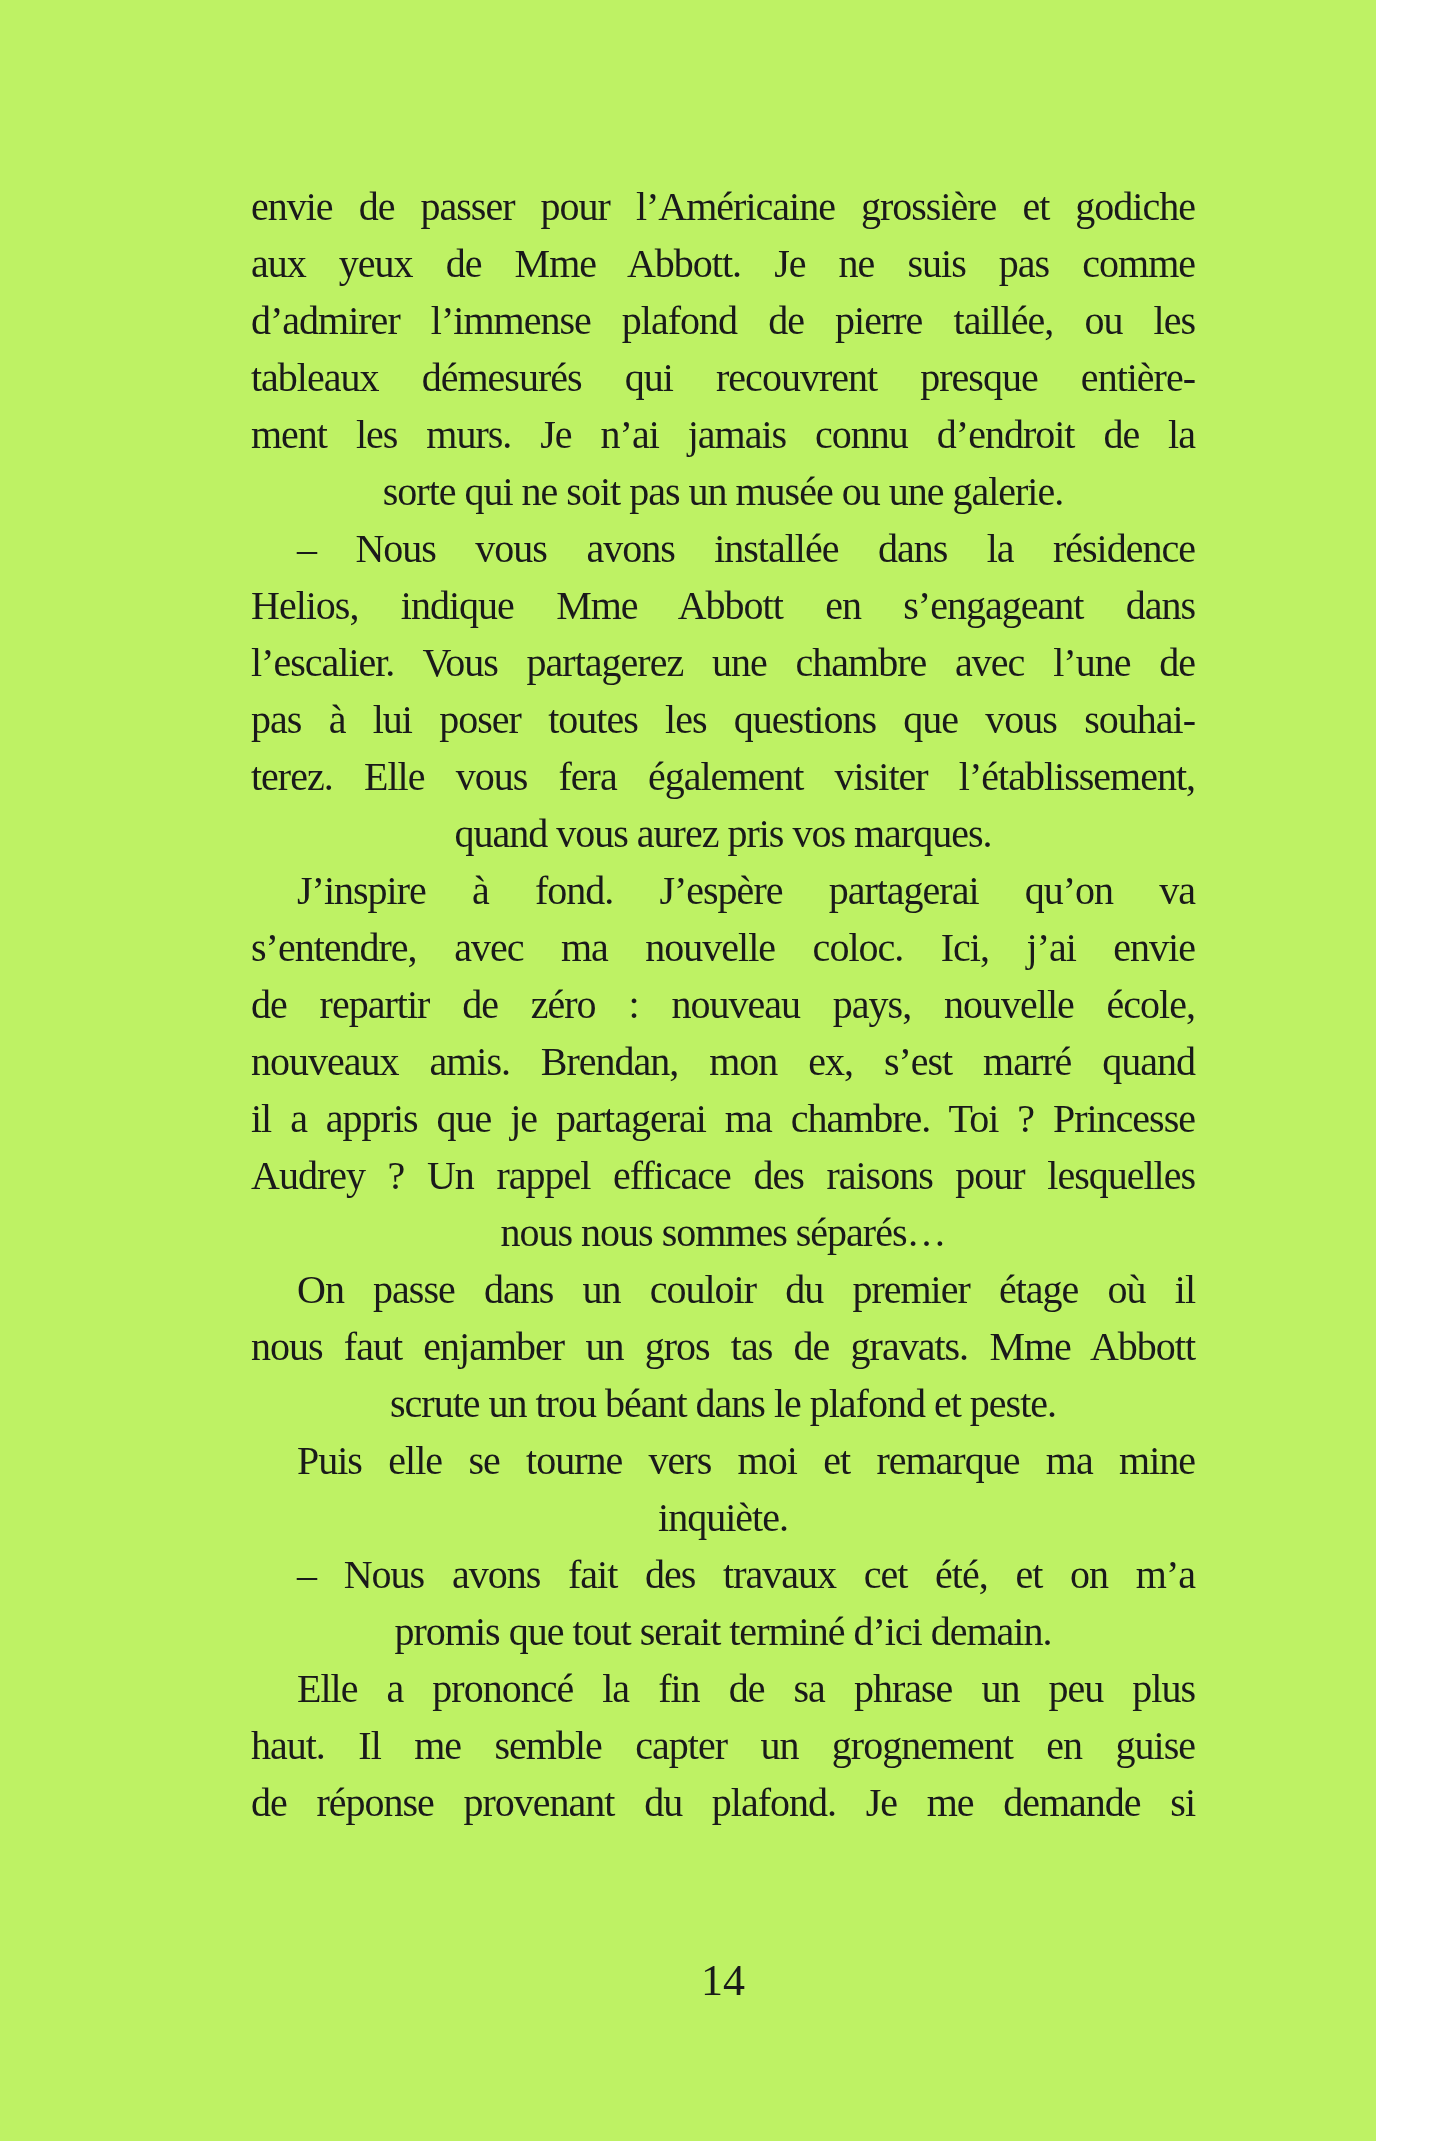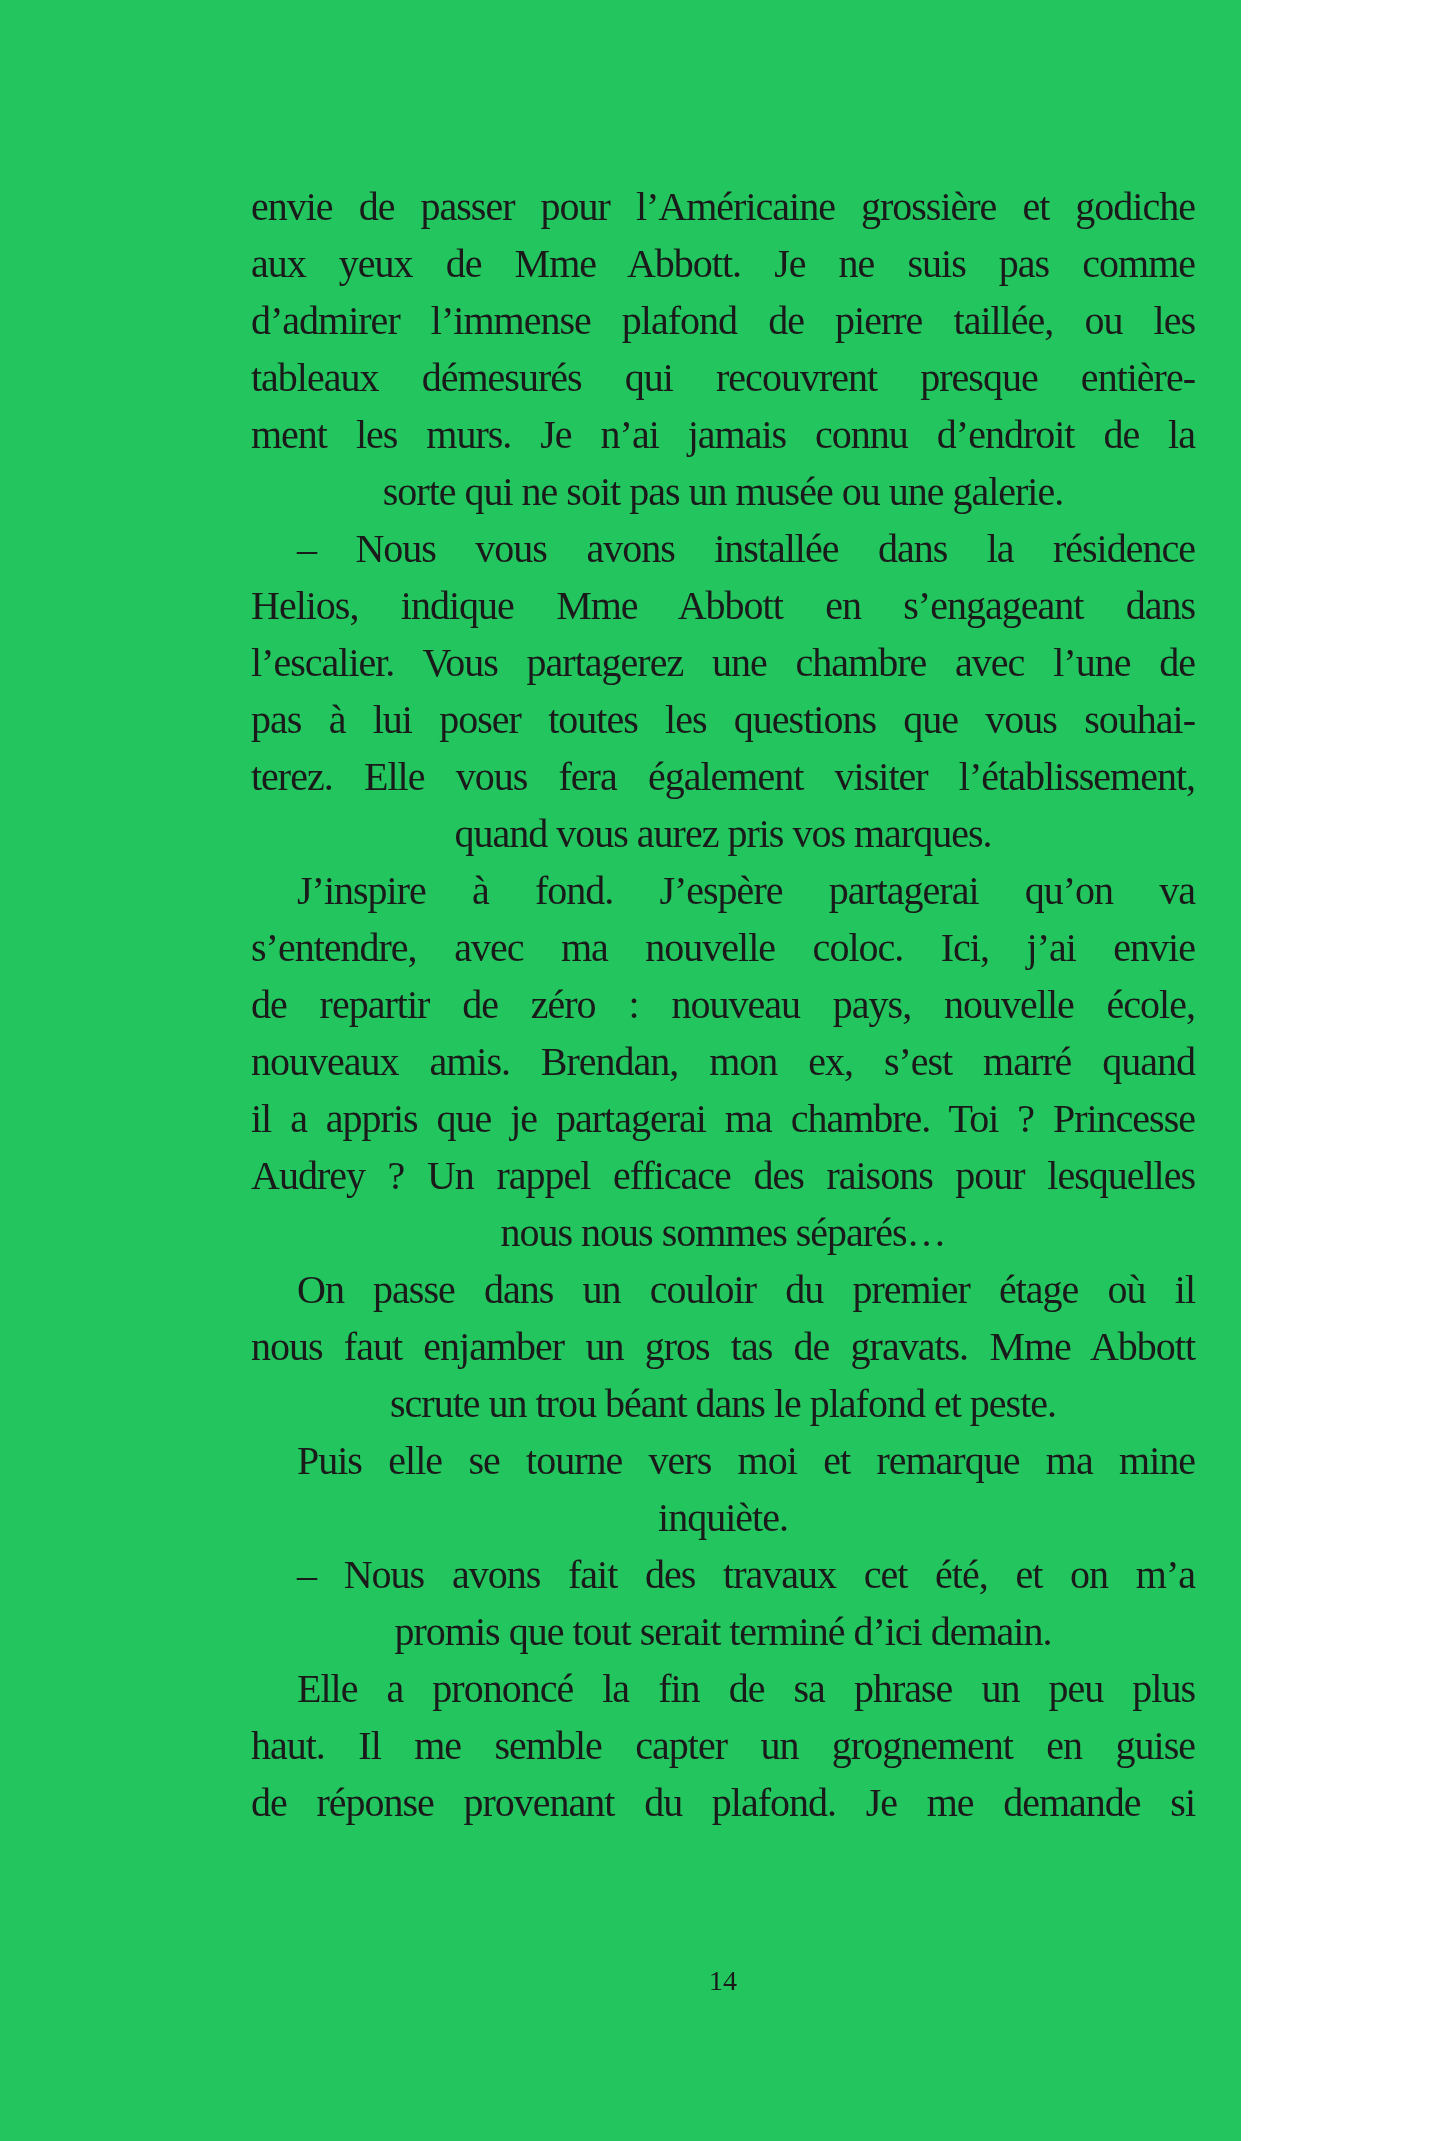--- a/index.html
+++ b/index.html
@@ -2,23 +2,23 @@
 <html><head>
 <meta charset="utf-8">
 <style>
   html, body {
     margin: 0;
     padding: 0;
     background: #ffffff;
   }
   .page {
     position: relative;
-    width: 1241px;
+    width: 1376px;
     height: 2141px;
-    background: #22c55e;
+    background: #bef264;
     overflow: hidden;
     font-family: "Liberation Serif", "DejaVu Serif", serif;
     color: #1a1a1a;
   }
   .text-block {
     position: absolute;
     left: 251px;
     top: 178px;
     width: 944px;
     font-size: 40px;
@@ -39,21 +39,21 @@
     text-indent: 46px;
   }
   .it {
   }
   .page-number {
     position: absolute;
     left: 251px;
     top: 1952px;
     width: 944px;
     text-align: center;
-    font-size: 28px;
+    font-size: 44px;
     line-height: 57px;
     color: #1a1a1a;
   }
 </style>
 </head>
 <body>
 
 <div class="page">
   <div class="text-block">
       <div class="line just"><span>envie de passer pour l’Américaine grossière et godiche</span></div>

